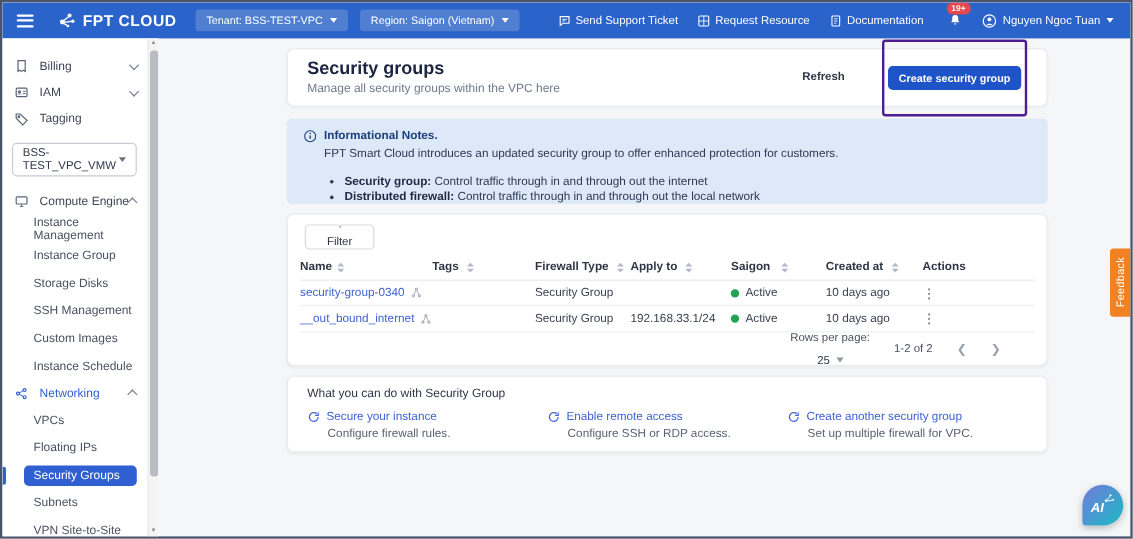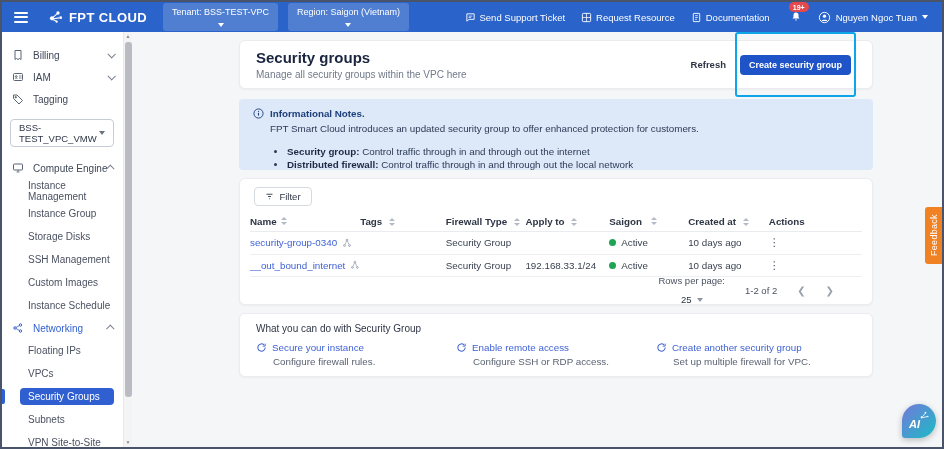--- a/index.html
+++ b/index.html
@@ -11,21 +11,21 @@
 
   
   .navbar { height:30px; background:#2a63c9; display:flex; align-items:center;
             padding:0 14px 0 12px; color:#fff; }
   .bars { width:14px; display:flex; flex-direction:column; gap:2.5px; margin-right:20px; cursor:pointer; }
   .bars i { display:block; height:2px; background:#fff; border-radius:1px; }
   .brand { display:flex; align-items:center; gap:5px; font-weight:700; font-size:13px;
            letter-spacing:.4px; margin-right:16px; white-space:nowrap; }
   .pill { background:rgba(255,255,255,.18); border:0; border-radius:3px; color:#fff;
           font-size:9px; padding:4px 9px; display:flex; align-items:center; gap:6px;
-          margin-right:10px; cursor:pointer; white-space:nowrap;flex-direction:column; }
+          margin-right:10px; cursor:pointer; white-space:nowrap; }
   .caret { width:0; height:0; border-left:3.5px solid transparent; border-right:3.5px solid transparent;
            border-top:4px solid currentColor; display:inline-block; }
   .nav-right { margin-left:auto; display:flex; align-items:center; gap:16px; font-size:9.5px; }
   .nav-link { display:flex; align-items:center; gap:4px; cursor:pointer; white-space:nowrap; }
   .bell-wrap { position:relative; cursor:pointer; margin-left:4px; }
   .badge { position:absolute; top:-9px; right:-7px; background:#e5484d; color:#fff; font-size:7px;
            font-weight:700; padding:1.5px 4px; border-radius:8px; line-height:1; }
   .user { display:flex; align-items:center; gap:5px; cursor:pointer; white-space:nowrap; }
 
   
@@ -62,36 +62,36 @@
   
   .main { flex:1; padding:8px 69px 0 107px; }
   .card { background:#fff; border-radius:6px; border:1px solid #ececf0;
           box-shadow:0 1px 2px rgba(20,30,60,.05); }
 
   .header-card { height:49px; display:flex; align-items:center; padding:0 16px; margin-bottom:10px; }
   .title { font-size:15px; font-weight:700; color:#1b2540; }
   .subtitle { font-size:10px; color:#707a8a; margin-top:3px; }
   .hright { margin-left:auto; display:flex; align-items:center; gap:9px; }
   .refresh { font-size:9.5px; color:#2e3645; font-weight:600; background:none; border:0; cursor:pointer; }
-  .annotation { border:2px solid #0ea5e9; padding:20px 3px; border-radius:3px; }
+  .annotation { border:2px solid #4c1d95; padding:20px 3px; border-radius:3px;margin-left:22px; }
   .create-btn { background:#1f54c9; color:#fff; border:0; border-radius:4px; font-size:9px;
                 font-weight:700; padding:5px 9px; cursor:pointer; white-space:nowrap; }
 
   .infobox { background:#dde8f9; border-radius:4px; padding:9px 14px; margin-bottom:8px; height:71px; }
   .ib-head { display:flex; align-items:center; gap:6px; font-size:9.8px; font-weight:700; color:#1d3f7a; }
   .ib-intro { font-size:9.8px; color:#2c3a55; margin:4px 0 2px 17px; }
   .ib-bullets { margin-left:34px; font-size:9.8px; color:#2c3a55;margin-top:12px; }
   .ib-bullets li { margin-top:2px; }
   .ib-bullets b { color:#1e2a44; }
 
   .table-card { height:127px; padding:6px 10px 0 10px; margin-bottom:8px;
                 display:flex; flex-direction:column; }
   .filter-btn { width:58px; height:21px; border:1px solid #d5d9e0; border-radius:4px; background:#fff;
                 display:flex; align-items:center; justify-content:center; gap:5px; font-size:9.5px;
-                color:#2e3645; margin:2px 0 5px 4px; cursor:pointer; }
+                color:#2e3645; margin:2px 0 5px 4px; cursor:pointer;flex-direction:column; }
   .thead, .trow { display:flex; align-items:center; }
   .thead { height:24px; border-bottom:1px solid #e9ebee; font-size:9.8px; font-weight:700; color:#2e3645; }
   .trow  { height:25px; border-bottom:1px solid #edeff2; font-size:9.8px; color:#3a4250; }
   .c-name{width:18%; display:flex; align-items:center;} .c-tags{width:14%;} .c-ft{width:13%;}
   .c-apply{width:13.7%;} .c-status{width:12.9%; display:flex; align-items:center; gap:5px;}
   .c-created{width:12.2%;} .c-actions{flex:1; padding-left:6px;}
   .sort { display:inline-flex; flex-direction:column; gap:1.5px; margin-left:4px; vertical-align:middle; }
   .sort i { width:0; height:0; border-left:3px solid transparent; border-right:3px solid transparent; }
   .sort .u { border-bottom:3.5px solid #b3bac6; }
   .sort .d { border-top:3.5px solid #b3bac6; }
@@ -260,22 +260,22 @@
           <svg width="12" height="12" viewBox="0 0 24 24" fill="none" stroke="currentColor" stroke-width="2">
             <circle cx="6" cy="12" r="2.4"></circle>
               <circle cx="17" cy="6" r="2.4"></circle>
               <circle cx="17" cy="18" r="2.4"></circle>
             <path d="M8.2 10.8L15 7M8.2 13.2L15 17" stroke-width="1.6"></path>
           </svg>
         </span>
         <span class="slabel">Networking</span>
         <span class="chev up"></span>
       </div>
+      <div class="sub">VPCs</div>
       <div class="sub">Floating IPs</div>
-      <div class="sub">VPCs</div>
       <div class="sub active">Security Groups</div>
       <div class="sub">Subnets</div>
       <div class="sub">VPN Site-to-Site</div>
 
       <div class="sb">
         <span class="arr">▲</span>
         <span class="thumb"></span>
         <span class="arr">▼</span>
       </div>
     </aside>

